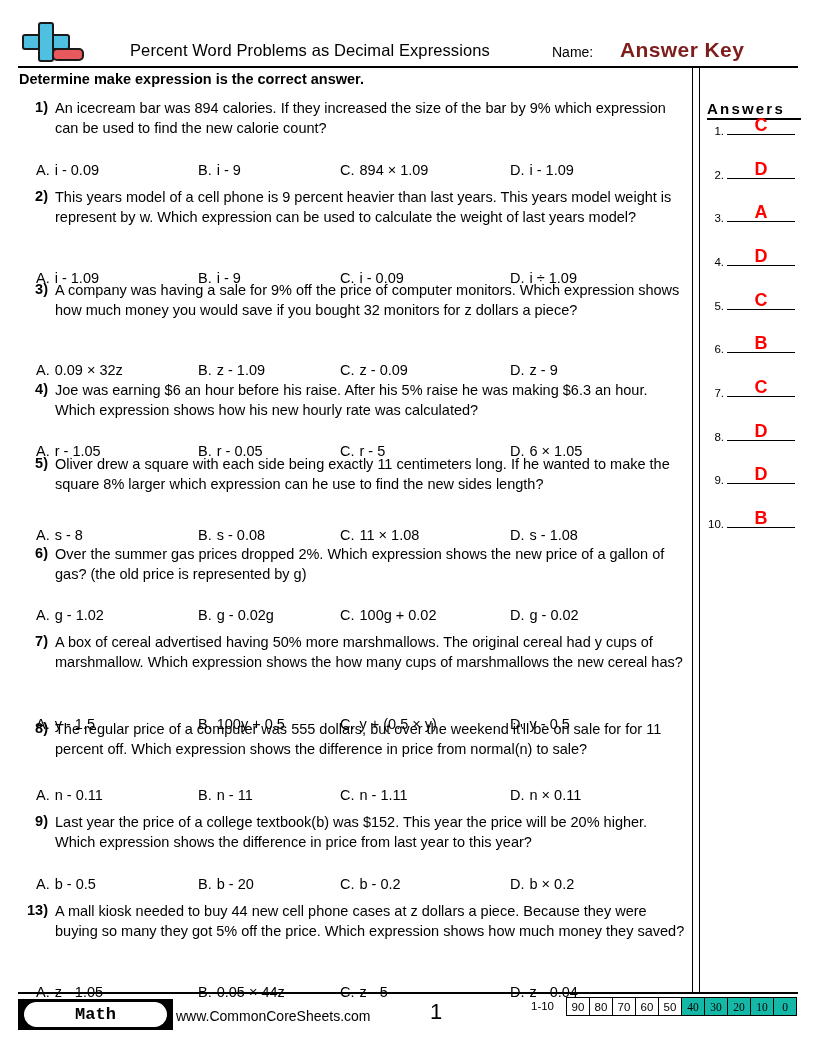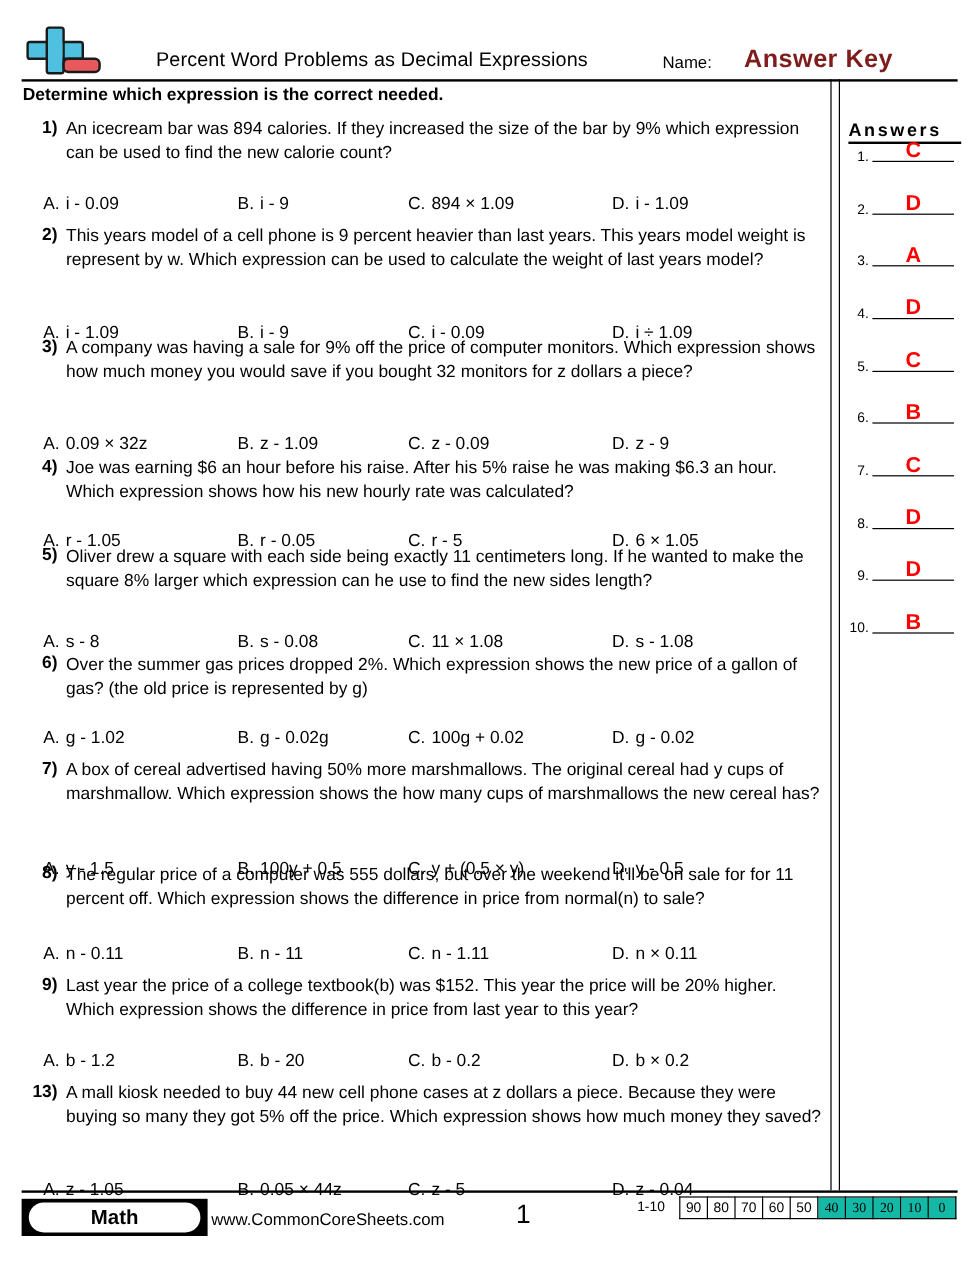--- a/index.html
+++ b/index.html
@@ -198,20 +198,21 @@
   .opt-c { left: 322px; }
   .opt-d { left: 492px; }
   .opt-letter { margin-right: 5px; }
 
   
   #math-badge {
     position: absolute;
     left: 18px; top: 999px;
     width: 155px; height: 31px;
     background: #000000;
+    font-family: Liberation Mono, monospace;
   }
   #math-badge-inner {
     position: absolute;
     left: 6px; top: 3px;
     width: 143px; height: 25px;
     background: #ffffff;
     border-radius: 13px;
     text-align: center;
     line-height: 25px;
     font-size: 17px;
@@ -264,21 +265,21 @@
   <div id="header-title">Percent Word Problems as Decimal Expressions</div>
   <div id="name-label">Name:</div>
   <div id="answer-key-text">Answer Key</div>
 </div>
 
 <div id="rule-top"></div>
 <div id="rule-bottom"></div>
 <div id="vrule-a"></div>
 <div id="vrule-b"></div>
 
-<div id="instruction">Determine which expression is the correct needed.</div>
+<div id="instruction">Determine make expression is the correct answer.</div>
 
 <div id="answers-heading">Answers</div>
 <div id="answers-list">
     <div class="ans-row" style="top: 113px;">
       <div class="ans-num">1.</div>
       <div class="ans-line"></div>
       <div class="ans-val">C</div>
     </div>
     <div class="ans-row" style="top: 157px;">
       <div class="ans-num">2.</div>
@@ -435,21 +436,21 @@
     <div class="opt opt-c"><span class="opt-letter">C.</span><span>y + (0.5 × y)</span></div>
     <div class="opt opt-d"><span class="opt-letter">D.</span><span>y - 0.5</span></div>
   </div>
 <div class="q-opts" style="position: absolute; left: 18px; top: 769px; width: 668px;">
     <div class="opt opt-a"><span class="opt-letter">A.</span><span>n - 0.11</span></div>
     <div class="opt opt-b"><span class="opt-letter">B.</span><span>n - 11</span></div>
     <div class="opt opt-c"><span class="opt-letter">C.</span><span>n - 1.11</span></div>
     <div class="opt opt-d"><span class="opt-letter">D.</span><span>n × 0.11</span></div>
   </div>
 <div class="q-opts" style="position: absolute; left: 18px; top: 858px; width: 668px;">
-    <div class="opt opt-a"><span class="opt-letter">A.</span><span>b - 1.2</span></div>
+    <div class="opt opt-a"><span class="opt-letter">A.</span><span>b - 0.5</span></div>
     <div class="opt opt-b"><span class="opt-letter">B.</span><span>b - 20</span></div>
     <div class="opt opt-c"><span class="opt-letter">C.</span><span>b - 0.2</span></div>
     <div class="opt opt-d"><span class="opt-letter">D.</span><span>b × 0.2</span></div>
   </div>
 <div class="q-opts" style="position: absolute; left: 18px; top: 966px; width: 668px;">
     <div class="opt opt-a"><span class="opt-letter">A.</span><span>z - 1.05</span></div>
     <div class="opt opt-b"><span class="opt-letter">B.</span><span>0.05 × 44z</span></div>
     <div class="opt opt-c"><span class="opt-letter">C.</span><span>z - 5</span></div>
     <div class="opt opt-d"><span class="opt-letter">D.</span><span>z - 0.04</span></div>
   </div>

